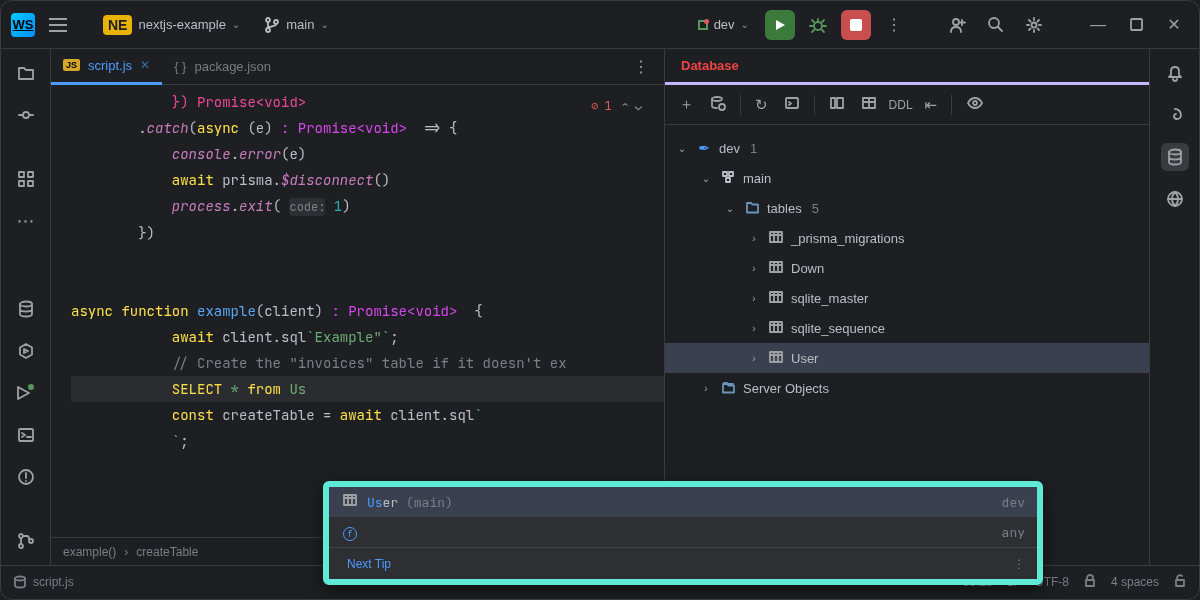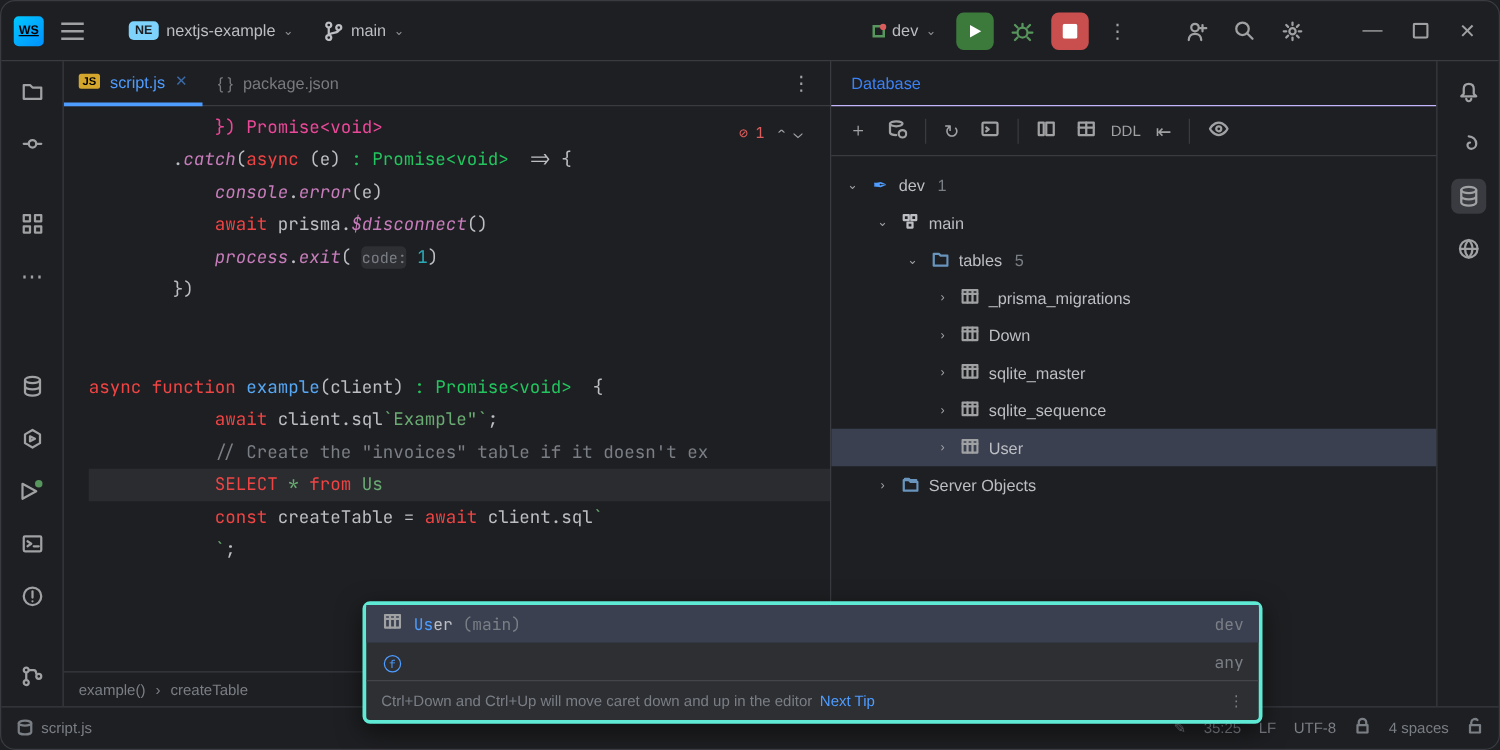--- a/index.html
+++ b/index.html
@@ -1,21 +1,21 @@
 <!DOCTYPE html>
 <html><head>
 <meta charset="utf-8">
 <style>
 * { box-sizing: border-box; margin: 0; padding: 0; }
 body { width: 1200px; height: 600px; background: #1e1f22; color: #bcbec4; font-family: -apple-system, "Segoe UI", sans-serif; font-size: 13px; overflow: hidden; position: relative; border-radius: 12px; border: 1px solid #393b40; }
 .titlebar { height: 48px; display: flex; align-items: center; padding: 0 10px; gap: 8px; border-bottom: 1px solid #393b40; }
-.ws-badge { width: 24px; height: 24px; background: linear-gradient(135deg, #00c8ff, #0090ff); border-radius: 4px; display: flex; align-items: center; justify-content: center; font-size: 10px; font-weight: bold; color: #000; text-decoration: underline; }
+.ws-badge { width: 24px; height: 24px; background: linear-gradient(135deg, #00c8ff, #0090ff); border-radius: 4px; display: flex; align-items: center; justify-content: center; font-size: 13px; font-weight: bold; color: #000; text-decoration: underline; }
 .hamburger { width: 24px; display: flex; flex-direction: column; gap: 4px; align-items: center; }
 .hamburger div { width: 18px; height: 2px; background: #a0a1a3; }
-.proj-badge { background: #7dd3fc; color: #1e1f22; padding: 2px 5px; border-radius: 4px; font-size: 10px; font-weight: bold; }
+.proj-badge { background: #eab308; color: #1e1f22; padding: 2px 5px; border-radius: 4px; font-size: 14px; font-weight: bold; }
 .proj-name { color: #bcbec4; cursor: pointer; padding: 4px 8px; display: flex; align-items: center; gap: 6px; }
 .chevron { font-size: 10px; opacity: 0.7; }
 .branch { display: flex; align-items: center; gap: 6px; padding: 4px 8px; cursor: pointer; }
 .run-sel { display: flex; align-items: center; gap: 6px; padding: 4px 8px; cursor: pointer; }
 .sq-green { width: 10px; height: 10px; background: transparent; border: 2px solid #57965c; position: relative; }
 .sq-green::after { content: ''; position: absolute; top: -3px; right: -3px; width: 5px; height: 5px; background: #db5c5c; border-radius: 50%; }
 .spacer { flex: 1; }
 .icon-btn { width: 30px; height: 30px; display: flex; align-items: center; justify-content: center; cursor: pointer; border-radius: 6px; font-size: 16px; color: #a0a1a3; }
 .icon-btn.play { background: #3c7a3c; color: #fff; }
 .icon-btn.stop { background: #c94f4f; color: #fff; }
@@ -25,45 +25,45 @@
 .sidebar-icon { width: 28px; height: 28px; display: flex; align-items: center; justify-content: center; cursor: pointer; color: #a0a1a3; font-size: 18px; border-radius: 6px; }
 .sidebar-sep { flex: 1; }
 .editor-area { flex: 1; display: flex; flex-direction: column; position: relative; overflow: hidden; }
 .tabs { height: 36px; display: flex; align-items: center; border-bottom: 1px solid #393b40; padding-right: 8px; }
 .tab { height: 36px; display: flex; align-items: center; gap: 8px; padding: 0 12px; cursor: pointer; color: #787a7e; }
 .tab.active { color: #4e9cff; border-bottom: 3px solid #4e9cff; }
 .tab-close { opacity: 0.6; cursor: pointer; font-size: 12px; }
 .tabs-more { margin-left: auto; }
 .code { flex: 1; font-family: "JetBrains Mono", Consolas, monospace; font-size: 14px; line-height: 26px; padding: 4px 0 4px 20px; overflow: hidden; position: relative; }
 .line { white-space: pre; }
-.kw { color: #ef4444; }
+.kw { color: #fde047; }
 .method { color: #c77dbb; font-style: italic; }
 .str { color: #6aab73; }
 .num { color: #2aacb8; }
 .comment { color: #7a7e85; }
 .hint { color: #7a7e85; background: #2d2f33; padding: 1px 0; border-radius: 4px; font-size: 12px; }
-.type-hint { color: #22c55e; margin-top: 16px; }
+.type-hint { color: #d946ef; margin-top: 16px; }
 .err-ind { position: absolute; top: 8px; right: 22px; color: #db5c5c; display: flex; align-items: center; gap: 6px; font-size: 12px; }
 .bc { height: 28px; border-top: 1px solid #393b40; display: flex; align-items: center; padding: 0 12px; gap: 8px; font-size: 12px; color: #7a7e85; }
 .right-sidebar { width: 50px; border-left: 1px solid #393b40; display: flex; flex-direction: column; align-items: center; padding: 10px 0; gap: 14px; }
 .db-panel { width: 485px; border-left: 1px solid #393b40; display: flex; flex-direction: column; }
-.db-header { height: 36px; display: flex; align-items: center; padding: 0 16px; color: #3b82f6; font-weight: 400; border-bottom: 1px solid #c4b5fd; }
+.db-header { height: 36px; display: flex; align-items: center; padding: 0 16px; color: #ef4444; font-weight: 700; border-bottom: 3px solid #c4b5fd; }
 .db-toolbar { height: 40px; display: flex; align-items: center; padding: 0 10px; gap: 8px; border-bottom: 1px solid #393b40; }
 .db-tool { cursor: pointer; color: #a0a1a3; font-size: 15px; padding: 4px; }
 .db-sep { width: 1px; height: 20px; background: #393b40; margin: 0 2px; }
 .db-ddl { font-size: 12px; color: #a0a1a3; cursor: pointer; }
 .db-tree { flex: 1; padding: 8px 0; overflow: auto; }
 .tree-row { height: 30px; display: flex; align-items: center; gap: 6px; cursor: pointer; padding-right: 12px; }
 .tree-row.selected { background: #3a4050; }
 .tree-chev { width: 14px; font-size: 10px; color: #a0a1a3; text-align: center; }
 .tree-icon { width: 18px; text-align: center; font-size: 14px; }
 .tree-label { color: #bcbec4; }
 .tree-count { color: #7a7e85; margin-left: 4px; }
 .status { height: 32px; border-top: 1px solid #393b40; display: flex; align-items: center; padding: 0 12px; gap: 14px; font-size: 12px; color: #7a7e85; }
-.popup { position: absolute; left: 289px; top: 480px; width: 720px; background: #2d2f33; border: 3px solid #5eead4; border-radius: 6px; box-shadow: 0 6px 20px rgba(0,0,0,0.5); font-family: "JetBrains Mono", Consolas, monospace; font-size: 13px; z-index: 100; }
+.popup { position: absolute; left: 322px; top: 480px; width: 720px; background: #2d2f33; border: 6px solid #5eead4; border-radius: 6px; box-shadow: 0 6px 20px rgba(0,0,0,0.5); font-family: "JetBrains Mono", Consolas, monospace; font-size: 13px; z-index: 100; }
 .popup-item { height: 30px; display: flex; align-items: center; padding: 0 12px; gap: 8px; }
 .popup-item.sel { background: #3a4050; }
 .popup-icon { width: 18px; text-align: center; }
 .popup-hint { margin-left: auto; color: #7a7e85; }
 .popup-tip { height: 32px; display: flex; align-items: center; padding: 0 12px; border-top: 1px solid #43454a; color: #7a7e85; font-family: -apple-system, sans-serif; font-size: 12px; }
 .tip-link { color: #4e9cff; margin-left: 6px; }
 .highlight-us { color: #4e9cff; }
 .highlight-us2 { color: #ffc66d; }
 .folder-icon { color: #6994bd; }
 .feather-icon { color: #4e9cff; }
@@ -420,17 +420,16 @@
           <path d="M1 5h12M5 2v10M9 2v10"></path>
         </svg></span>
     <span><span class="highlight-us">Us</span><span>er</span><span style="color:#7a7e85"> (main)</span></span>
     <span class="popup-hint">dev</span>
   </div>
   <div class="popup-item">
     <span class="popup-icon"><span class="circle-f">f</span></span>
     <span class="popup-hint">any</span>
   </div>
   <div class="popup-tip">
-    <span>Ctrl+Down and Ctrl+Up will move caret down and up in the editor</span>
     <span class="tip-link">Next Tip</span>
     <span style="margin-left:auto;cursor:pointer">⋮</span>
   </div>
 </div>
 
 </body></html>

